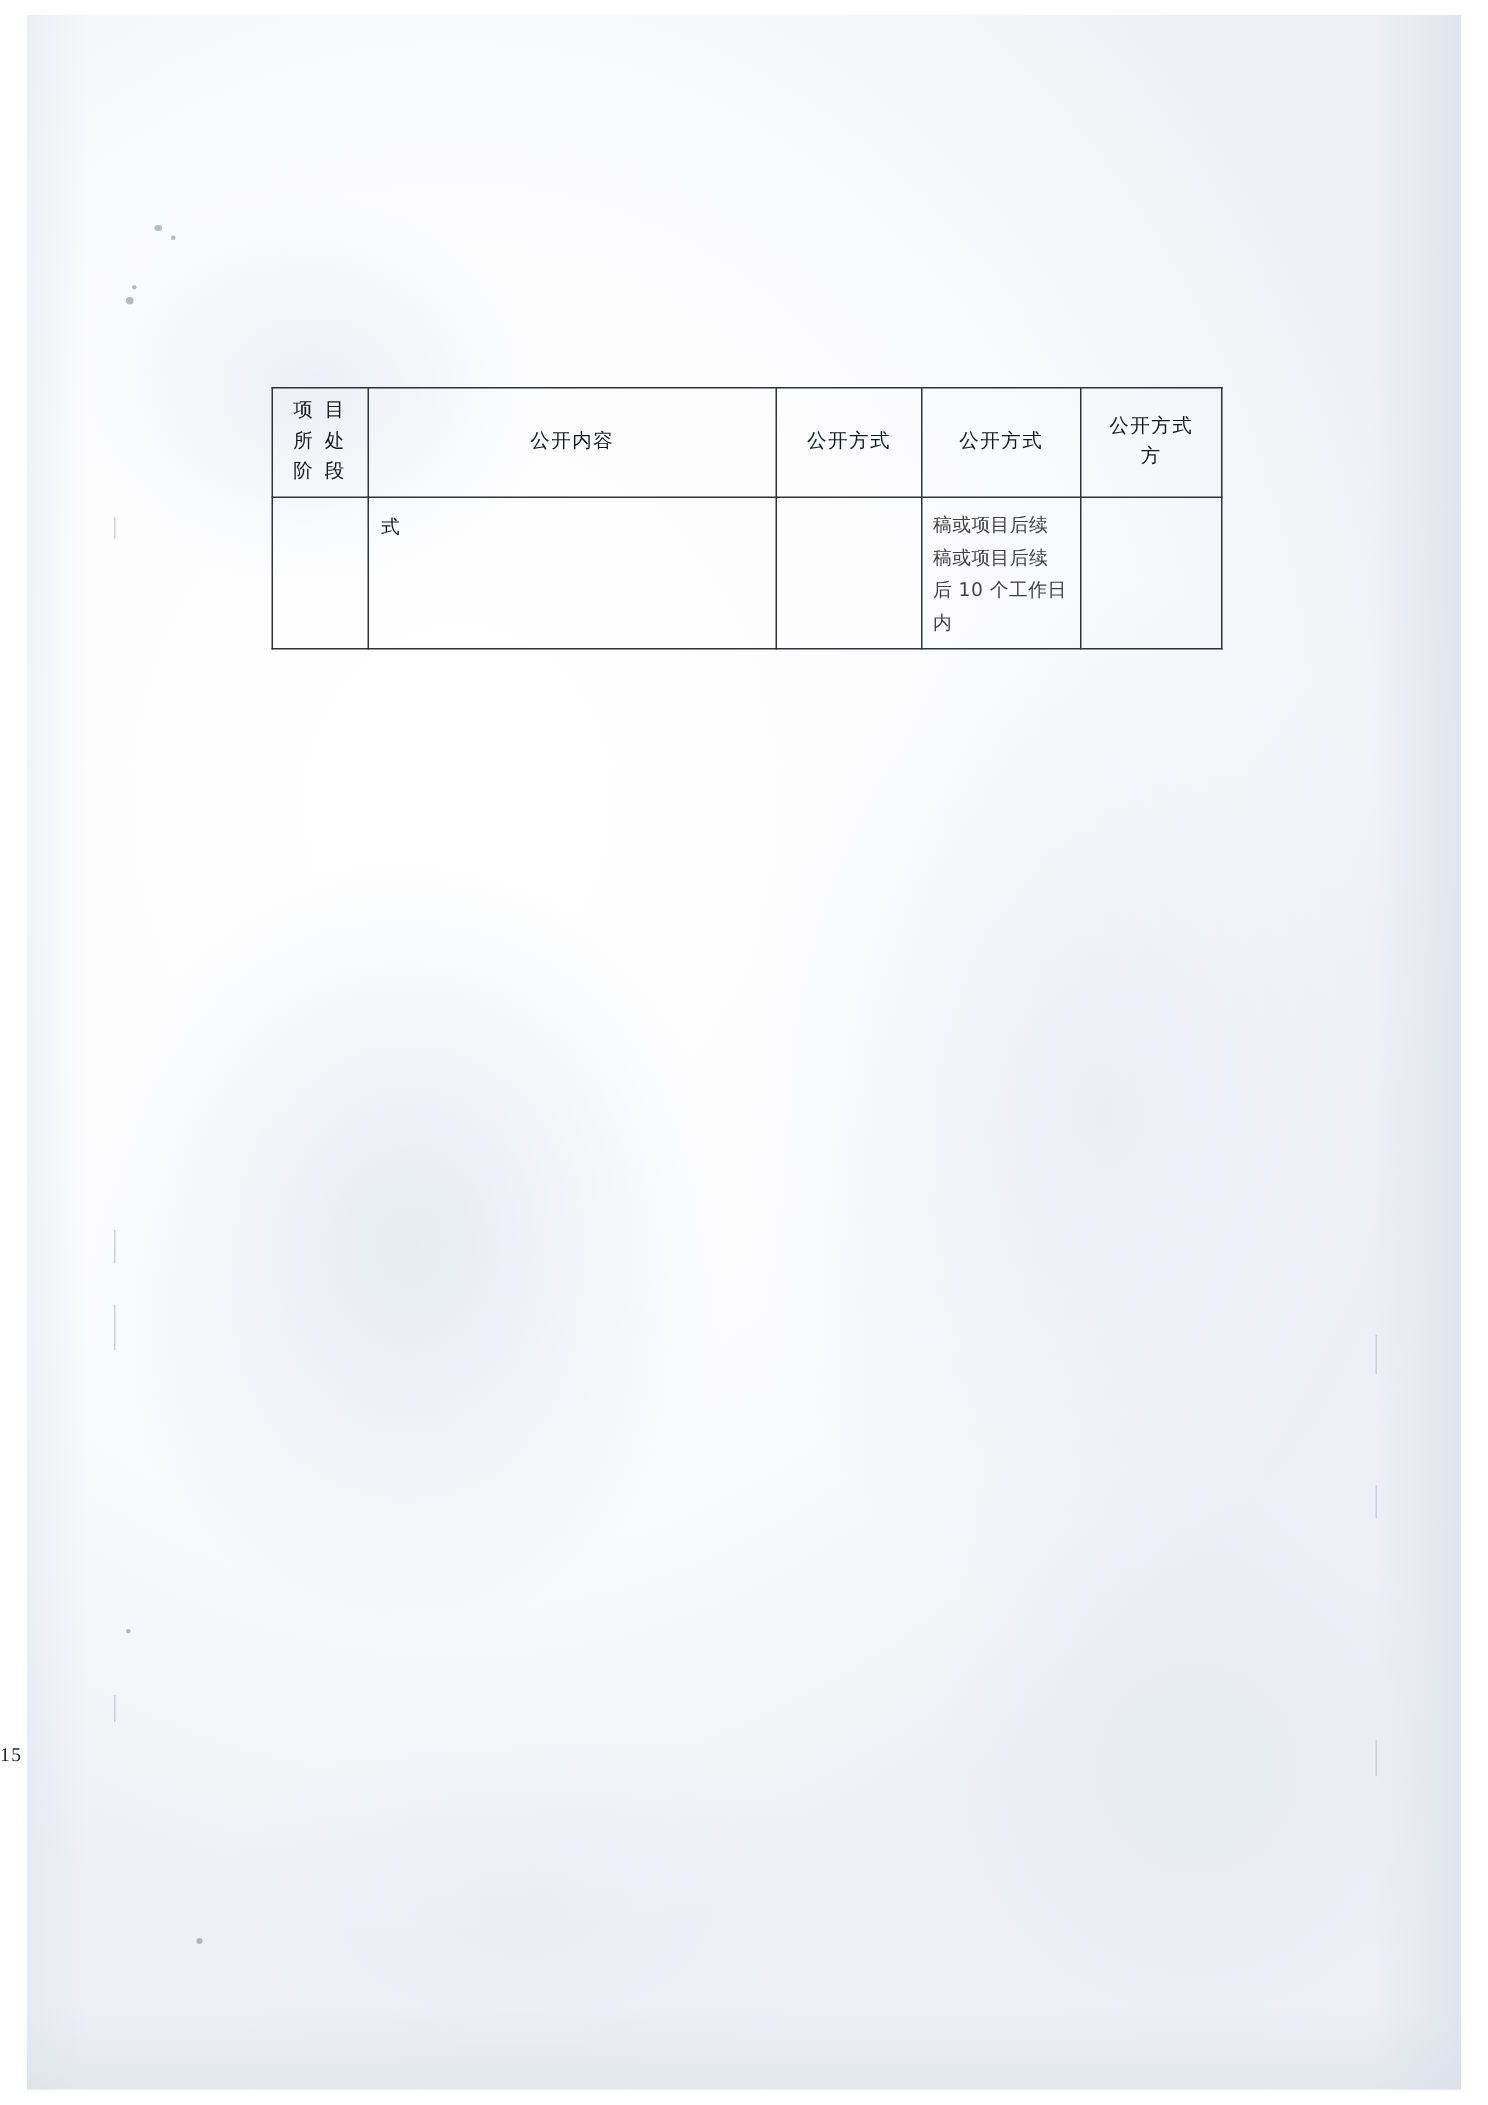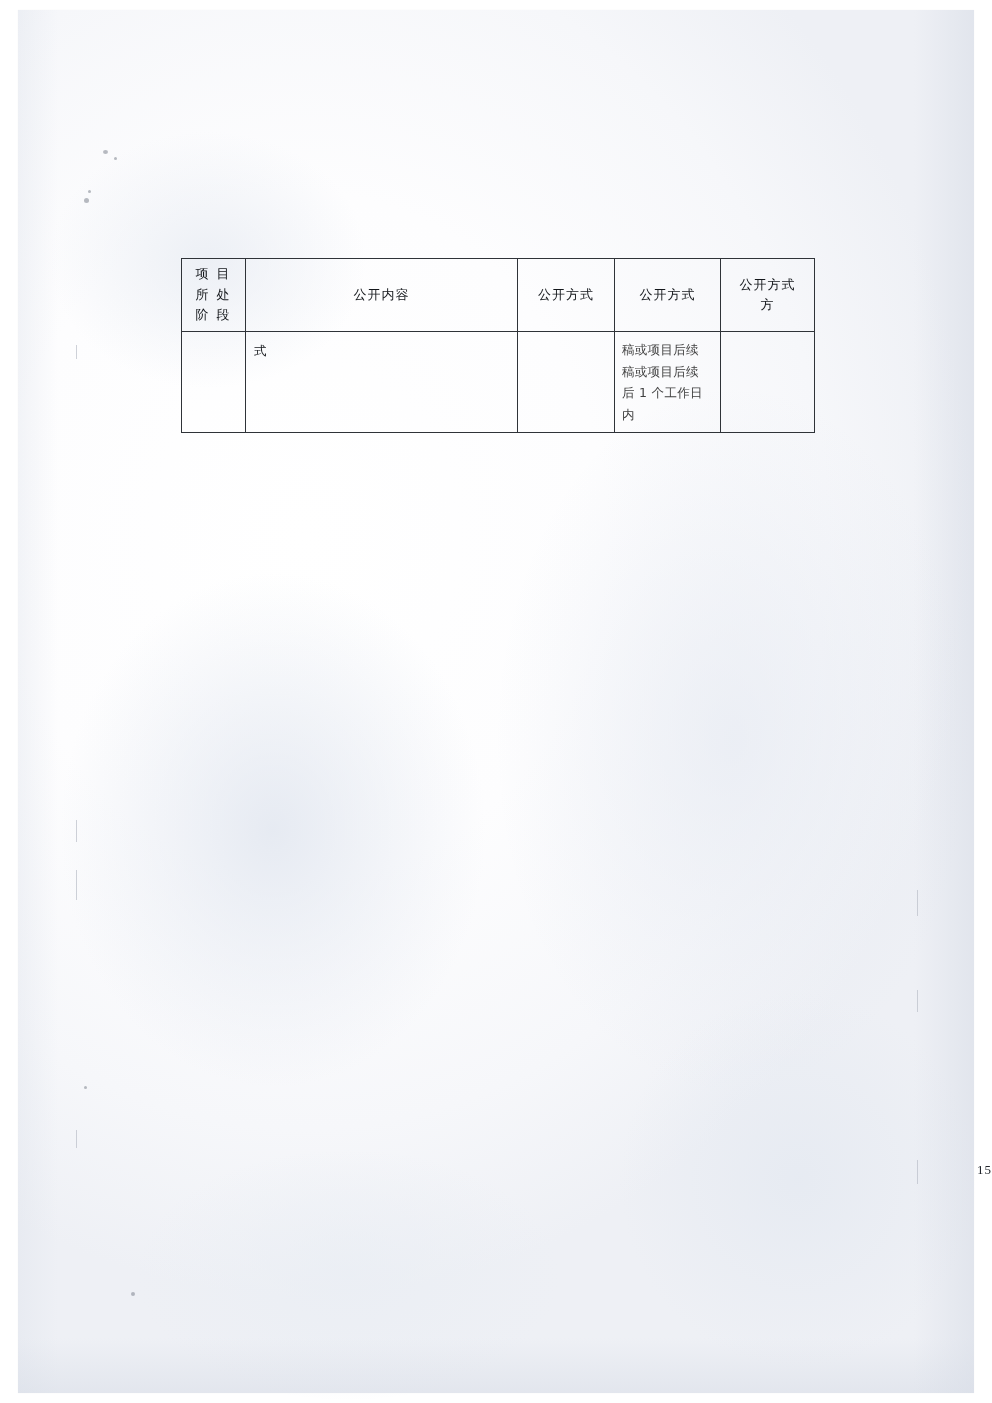--- a/index.html
+++ b/index.html
@@ -137,21 +137,21 @@
   col.c3 { width: 97px; }
   col.c4 { width: 106px; }
   col.c5 { width: 94px; }
 
   
   #page-number {
     position: absolute;
     left: 0;
     top: 1162px;
     width: 992px;
-    text-align: right;
+    text-align: left;
     font-family: "Liberation Serif", serif;
     font-size: 13px;
     color: #20242a;
     letter-spacing: 1px;
   }
 </style>
 </head>
 <body>
 
 <div id="page-sheet">
@@ -221,21 +221,21 @@
       <td>
         <div class="cell-pad">式</div>
       </td>
       <td>
         <div class="cell-pad"></div>
       </td>
       <td>
         <div class="cell-time">
           <div>稿或项目后续</div>
           <div>稿或项目后续</div>
-          <div>后 1 个工作日</div>
+          <div>后 10 个工作日</div>
           <div>内</div>
         </div>
       </td>
       <td>
         <div class="cell-pad"></div>
       </td>
     </tr>
   </tbody>
 </table>
 

